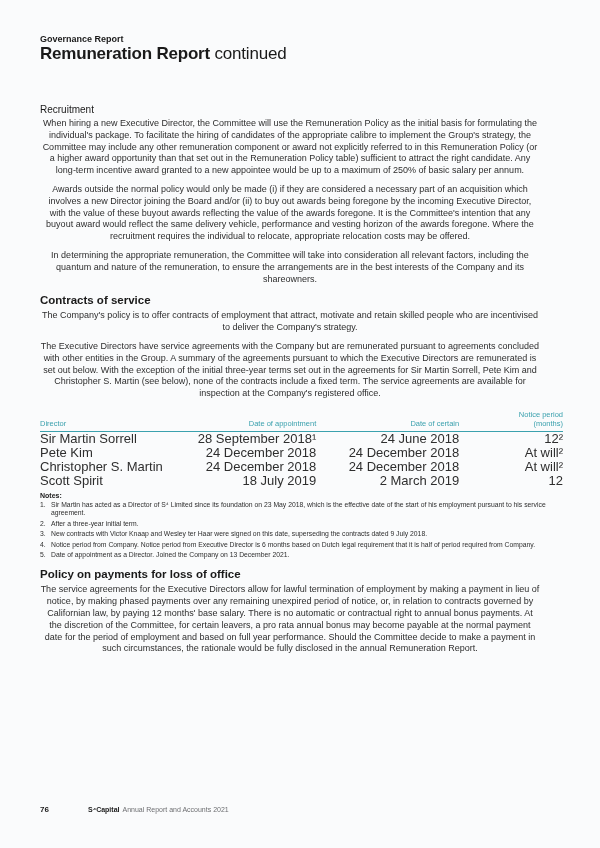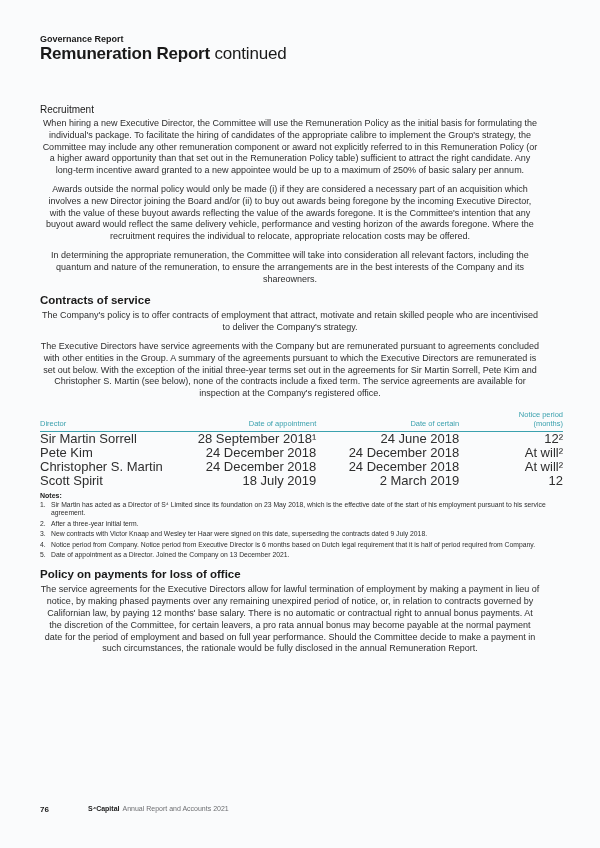--- a/index.html
+++ b/index.html
@@ -40,21 +40,21 @@
   }
   table.contracts-table td.cell-director { text-align:left; }
   table.contracts-table tr.last-row td { border-bottom:1.5px solid #3ba1ae; padding-bottom:2px; }
 
   .notes { margin-top:4px; max-width:523px; }
   .notes-label { font-size:7px; font-weight:bold; color:#1a1a1a; margin-bottom:2px; }
   .note-item { display:flex; font-size:6.8px; line-height:8.4px; color:#2e2e2e; margin-bottom:2px; }
   .note-num { flex:0 0 11px; }
   .note-text { flex:1; }
 
-  .footer { position:absolute; left:40px; bottom:34px; display:flex; align-items:flex-start; }
+  .footer { position:absolute; left:40px; bottom:34px; display:flex; align-items:center; }
   .footer .page-num { font-size:8px; font-weight:bold; color:#1a1a1a; width:48px; }
   .footer .brand { font-size:7px; font-weight:bold; color:#1a1a1a; }
   .footer .report-title { font-size:7px; color:#6d6e71; margin-left:3px; }
 </style>
 </head>
 <body>
 
 <div class="page">
 
   <div class="eyebrow">Governance Report</div>

